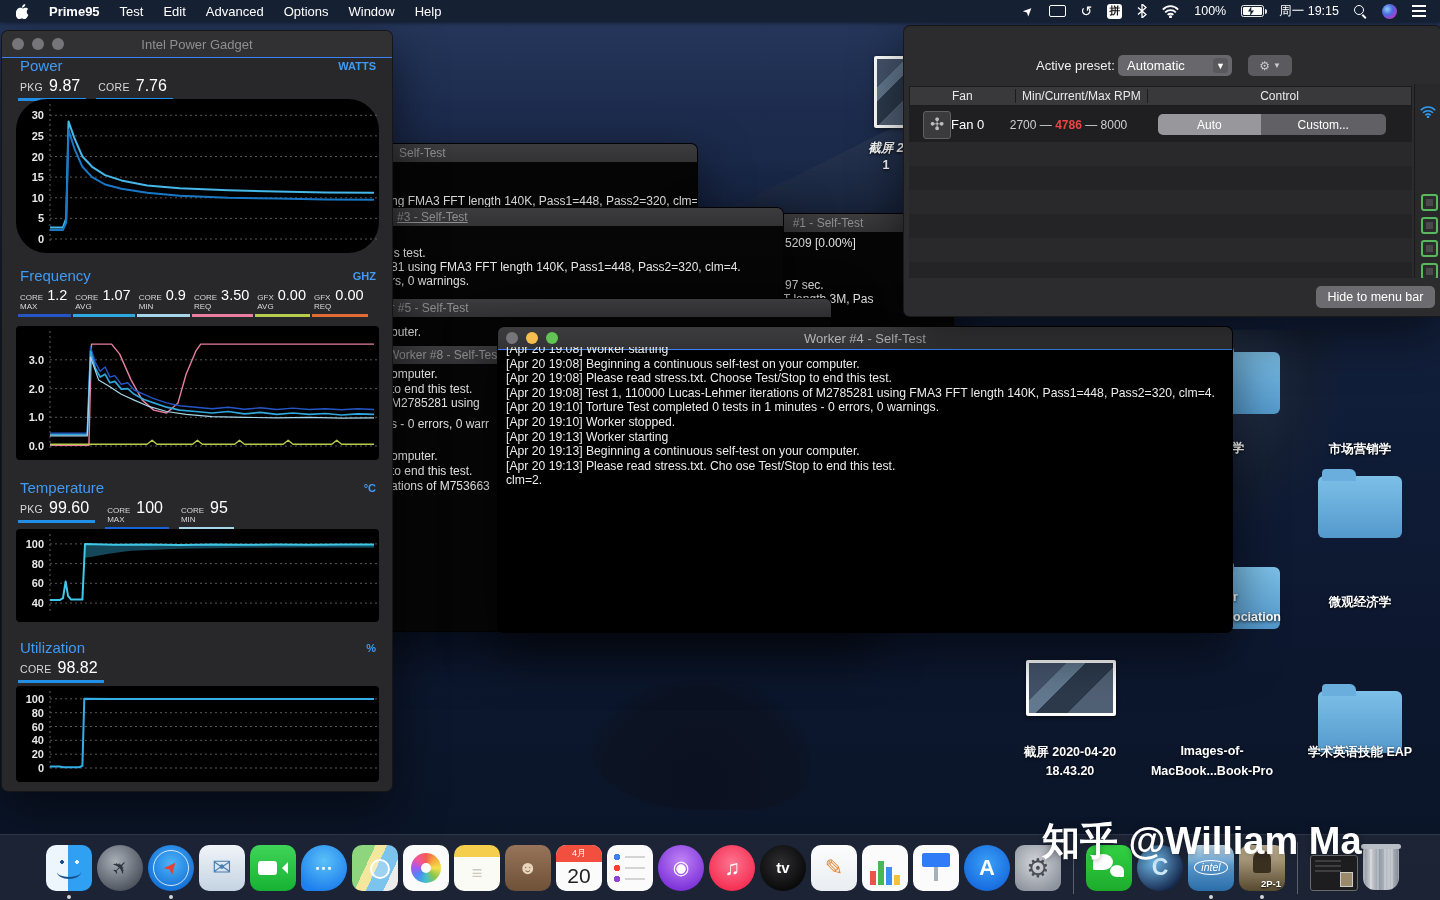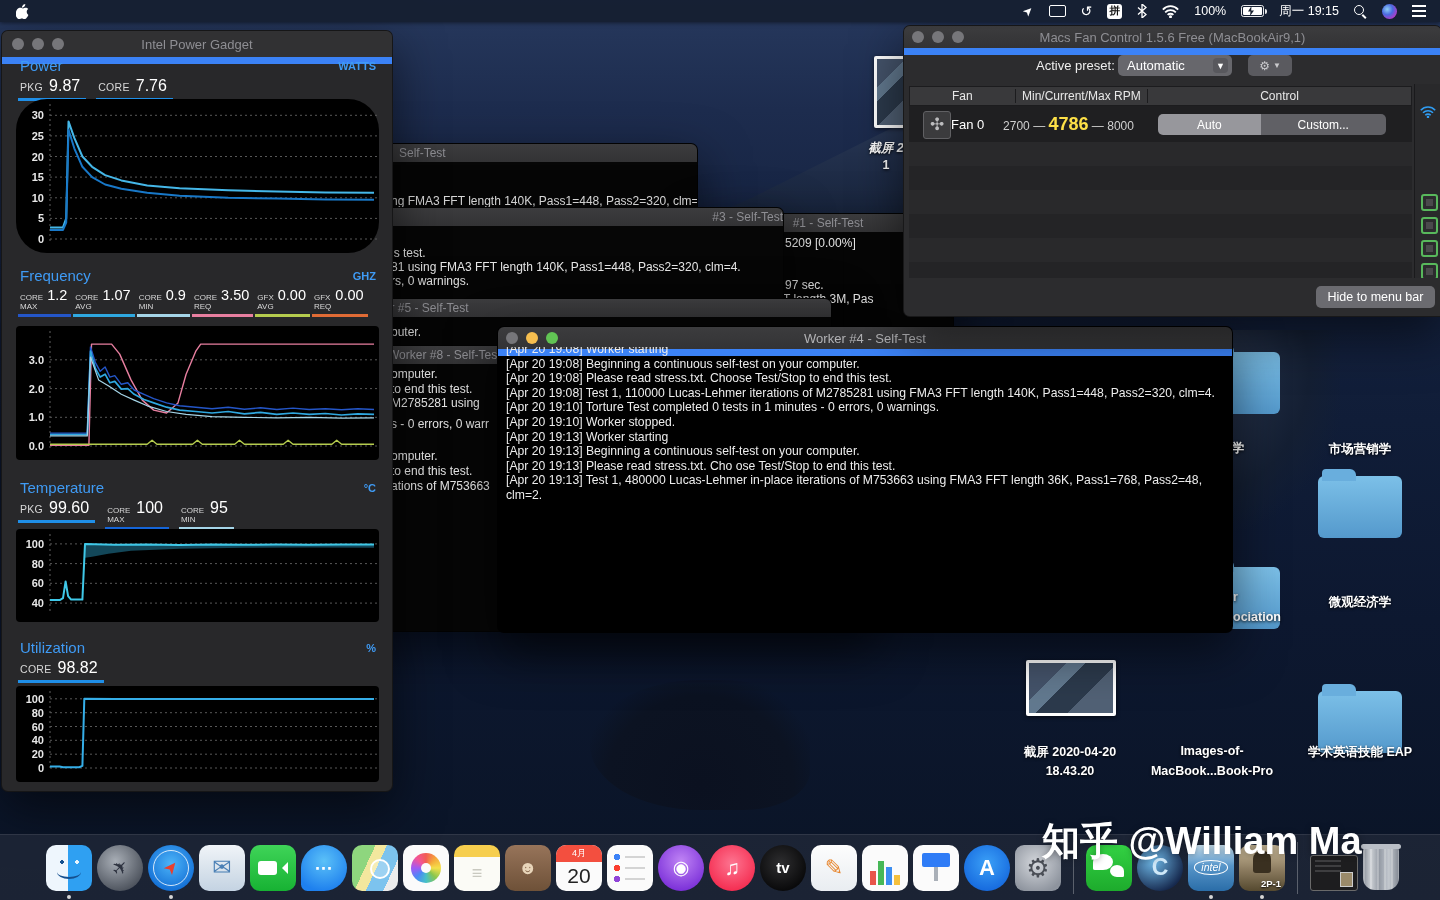--- a/index.html
+++ b/index.html
@@ -32,21 +32,21 @@
   .batt i{position:absolute;left:1px;top:1px;right:1px;bottom:1px;background:#fff;border-radius:1px;}
   .batt b{position:absolute;right:-4px;top:2.5px;width:2.5px;height:5px;background:rgba(255,255,255,.9);border-radius:0 2px 2px 0;}
   .batt svg{position:absolute;left:5px;top:0;}
   .spot{position:relative;width:13px;height:13px;}
   .spot i{position:absolute;left:0;top:0;width:8px;height:8px;border:1.6px solid #fff;border-radius:50%;}
   .spot b{position:absolute;left:9px;top:9px;width:5px;height:1.8px;background:#fff;transform:rotate(45deg);transform-origin:0 0;}
   .siri{width:15px;height:15px;border-radius:50%;background:radial-gradient(circle at 35% 35%,#8fd0f5 0%,#4a6ae0 40%,#b03cc8 75%,#2a1a5e 100%);}
   .nc{width:14px;height:2px;background:#fff;box-shadow:0 5px 0 #fff,0 10px 0 #fff;margin-top:-10px;}
   
   .win{position:absolute;border-radius:7px;box-shadow:0 18px 50px rgba(0,0,0,.55);overflow:hidden;border:1px solid rgba(0,0,0,.45);}
-  .titlebar{position:relative;height:18px;background:linear-gradient(#3c3c3e,#333335);border-bottom:7px solid #3b82f6;
+  .titlebar{position:relative;height:18px;background:linear-gradient(#3c3c3e,#333335);border-bottom:1px solid #3b82f6;
             display:flex;align-items:center;justify-content:center;color:#8e8e93;font-size:12px;}
   .lights{position:absolute;left:8px;top:50%;transform:translateY(-50%);display:flex;gap:8px;}
   .light{width:12px;height:12px;border-radius:50%;background:#76767a;}
   .light.y{background:#f6be4f;} .light.g{background:#61c454;}
   .frag{position:absolute;color:#e6e6e6;font-size:12px;white-space:nowrap;}
   .bgwin .content{position:absolute;left:0;top:18px;right:0;bottom:0;background:#060606;}
   
   #gadget{left:1px;top:30px;width:390px;height:760px;background:#28282a;z-index:9;}
   #gadget .titlebar{height:26px;background:#313133;font-size:13px;}
   #gadget .lights{left:10px;}
@@ -76,21 +76,21 @@
             display:flex;align-items:center;padding-left:9px;box-sizing:border-box;}
   .dropdown .chev{position:absolute;right:4px;top:3px;width:15px;height:15px;background:#58585d;border-radius:4px;color:#fff;font-size:9px;display:flex;align-items:center;justify-content:center;}
   .gearbtn{position:absolute;left:344px;top:7px;width:44px;height:21px;background:#5a5a5f;border-radius:5px;display:flex;align-items:center;justify-content:center;color:#c9c9cc;font-size:12px;gap:3px;}
   .mfc-table{position:absolute;left:5px;top:60px;width:503px;}
   .mfc-head{display:flex;height:18px;background:#39393b;border:1px solid #1c1c1e;color:#e8e8e8;font-size:12px;align-items:center;}
   .mfc-head div{text-align:center;border-right:1px solid #1c1c1e;}
   .mfc-row{display:flex;height:37px;background:#1f1f21;align-items:center;color:#fff;font-size:13px;}
   .fan-ico{width:26px;height:26px;margin-left:14px;background:#3b3b3d;border:1px solid #606063;border-radius:3px;color:#bcbcbe;font-size:17px;display:flex;align-items:center;justify-content:center;}
   .fan-name{width:50px;}
   .rpm{width:135px;text-align:center;color:#cfcfcf;font-size:12px;}
-  .rpm b{color:#fde047;font-size:18px;}
+  .rpm b{color:#ef4444;font-size:12px;}
   .seg{margin-left:22px;display:flex;width:228px;height:21px;border-radius:5px;overflow:hidden;font-size:12px;color:#fff;}
   .seg .auto{width:45%;background:#97979c;display:flex;align-items:center;justify-content:center;}
   .seg .custom{width:55%;background:#606065;display:flex;align-items:center;justify-content:center;}
   .mfc-empty{position:absolute;left:5px;top:116px;width:503px;height:136px;background:#262628;
              background-image:repeating-linear-gradient(180deg,#29292b 0 24px,#242426 24px 48px);}
   .mfc-bottom{position:absolute;left:0;top:252px;width:100%;height:38px;background:#2c2c2e;}
   #hide-btn{position:absolute;right:6px;top:8px;width:119px;height:22px;background:#6b6b70;border-radius:5px;color:#fff;font-size:12.5px;
             display:flex;align-items:center;justify-content:center;}
   .mfc-sliver{position:absolute;left:510px;top:58px;width:27px;height:194px;background:#29292b;border-left:1px solid #1a1a1c;}
   .chip{position:absolute;left:6px;width:13px;height:13px;border:2px solid #58b85c;border-radius:3px;background:#2c2c2e;}
@@ -235,21 +235,21 @@
       <div class="win bgwin" style="left: 702px; top: 213px; width: 250px; height: 150px; z-index: 3; background: rgb(6, 6, 6);">
         <div class="titlebar">
           <span>#1 - Self-Test</span>
         </div>
         <div class="content"></div>
         <span class="frag" style="left: 82px; top: 22px;">5209 [0.00%]</span>
         <span class="frag" style="left: 82px; top: 64px;">97 sec.</span>
         <span class="frag" style="left: 80px; top: 78px;">T length 3M, Pas</span>
       </div>
       <div class="win bgwin" style="left: 100px; top: 207px; width: 682px; height: 116px; z-index: 4; background: rgb(6, 6, 6);">
-        <div class="titlebar" style="justify-content: flex-end;">
+        <div class="titlebar" style="justify-content: flex-start; text-decoration: underline;">
           <span style="padding-left: 296px;">#3 - Self-Test</span>
         </div>
         <div class="content"></div>
         <span class="frag" style="left: 290px; top: 38px;">is test.</span>
         <span class="frag" style="left: 290px; top: 52px; text-align: right;">81 using FMA3 FFT length 140K, Pass1=448, Pass2=320, clm=4.</span>
         <span class="frag" style="left: 290px; top: 66px;">rs, 0 warnings.</span>
       </div>
       <div class="win bgwin" style="left: 20px; top: 298px; width: 810px; height: 230px; z-index: 5; background: rgb(6, 6, 6);">
         <div class="titlebar" style="justify-content: flex-start;">
           <span style="padding-left: 335px;">Worker #5 - Self-Test</span>
@@ -284,34 +284,25 @@
     <div id="w4log">
         <div>[Apr 20 19:08] Worker starting</div>
         <div>[Apr 20 19:08] Beginning a continuous self-test on your computer.</div>
         <div>[Apr 20 19:08] Please read stress.txt.  Choose Test/Stop to end this test.</div>
         <div>[Apr 20 19:08] Test 1, 110000 Lucas-Lehmer iterations of M2785281 using FMA3 FFT length 140K, Pass1=448, Pass2=320, clm=4.</div>
         <div>[Apr 20 19:10] Torture Test completed 0 tests in 1 minutes - 0 errors, 0 warnings.</div>
         <div>[Apr 20 19:10] Worker stopped.</div>
         <div>[Apr 20 19:13] Worker starting</div>
         <div>[Apr 20 19:13] Beginning a continuous self-test on your computer.</div>
         <div>[Apr 20 19:13] Please read stress.txt.  Cho ose Test/Stop to end this test.</div>
-        <div>[Apr 20 19:13] Test 1, 480000 Lucas-Lehmer in-place iterations of M753663 using FMA3 FFT length 36K, Pass1=768, Pass2=48,</div>
         <div>clm=2.</div>
       </div>
   </div>
 
   <div class="win" id="mfc">
-    <div class="titlebar">
-      <div class="lights">
-        <span class="light"></span>
-        <span class="light"></span>
-        <span class="light"></span>
-      </div>
-      <span>Macs Fan Control 1.5.6 Free (MacBookAir9,1)</span>
-    </div>
     <div class="mfc-toolbar">
       <span class="preset-label">Active preset:</span>
       <span class="dropdown">
         <span>Automatic</span>
         <span class="chev">▼</span>
       </span>
       <span class="gearbtn">
           <span>⚙</span>
           <span style="font-size:8px;">▼</span>
         </span>
@@ -534,20 +525,29 @@
         </div>
       </div>
   </div>
 
   <div id="menubar">
     <span id="apple-menu">
       <svg width="13" height="15" viewBox="0 0 13 15">
         <path fill="#fff" d="M9.3 0c.1 1-.3 1.9-.9 2.6-.6.7-1.6 1.2-2.5 1.1-.1-.9.4-1.9 1-2.5C7.4.5 8.4.1 9.3 0zM12.4 11c-.4.9-.6 1.3-1.1 2-.7 1-1.6 2.1-2.8 2.1-1 0-1.3-.7-2.7-.7-1.4 0-1.7.7-2.7.7C2 15.1 1.1 14 .4 13-1 10.2-.2 6.8 1.4 5.1c.8-.9 1.9-1.4 2.9-1.4 1.1 0 1.8.7 2.7.7.9 0 1.4-.7 2.7-.7.9 0 1.9.5 2.6 1.3-2.3 1.3-1.9 4.6.1 6z"></path>
       </svg>
     </span>
+    <span id="menus">
+        <span class="menu-item app">Prime95</span>
+        <span class="menu-item">Test</span>
+        <span class="menu-item">Edit</span>
+        <span class="menu-item">Advanced</span>
+        <span class="menu-item">Options</span>
+        <span class="menu-item">Window</span>
+        <span class="menu-item">Help</span>
+      </span>
     <span id="status-items">
       <span class="st loc-icon">➤</span>
       <span class="st">
           <span class="disp-icon"></span>
         </span>
       <span class="st tm-icon">↺</span>
       <span class="st">
           <span class="pinyin">拼</span>
         </span>
       <span class="st">

